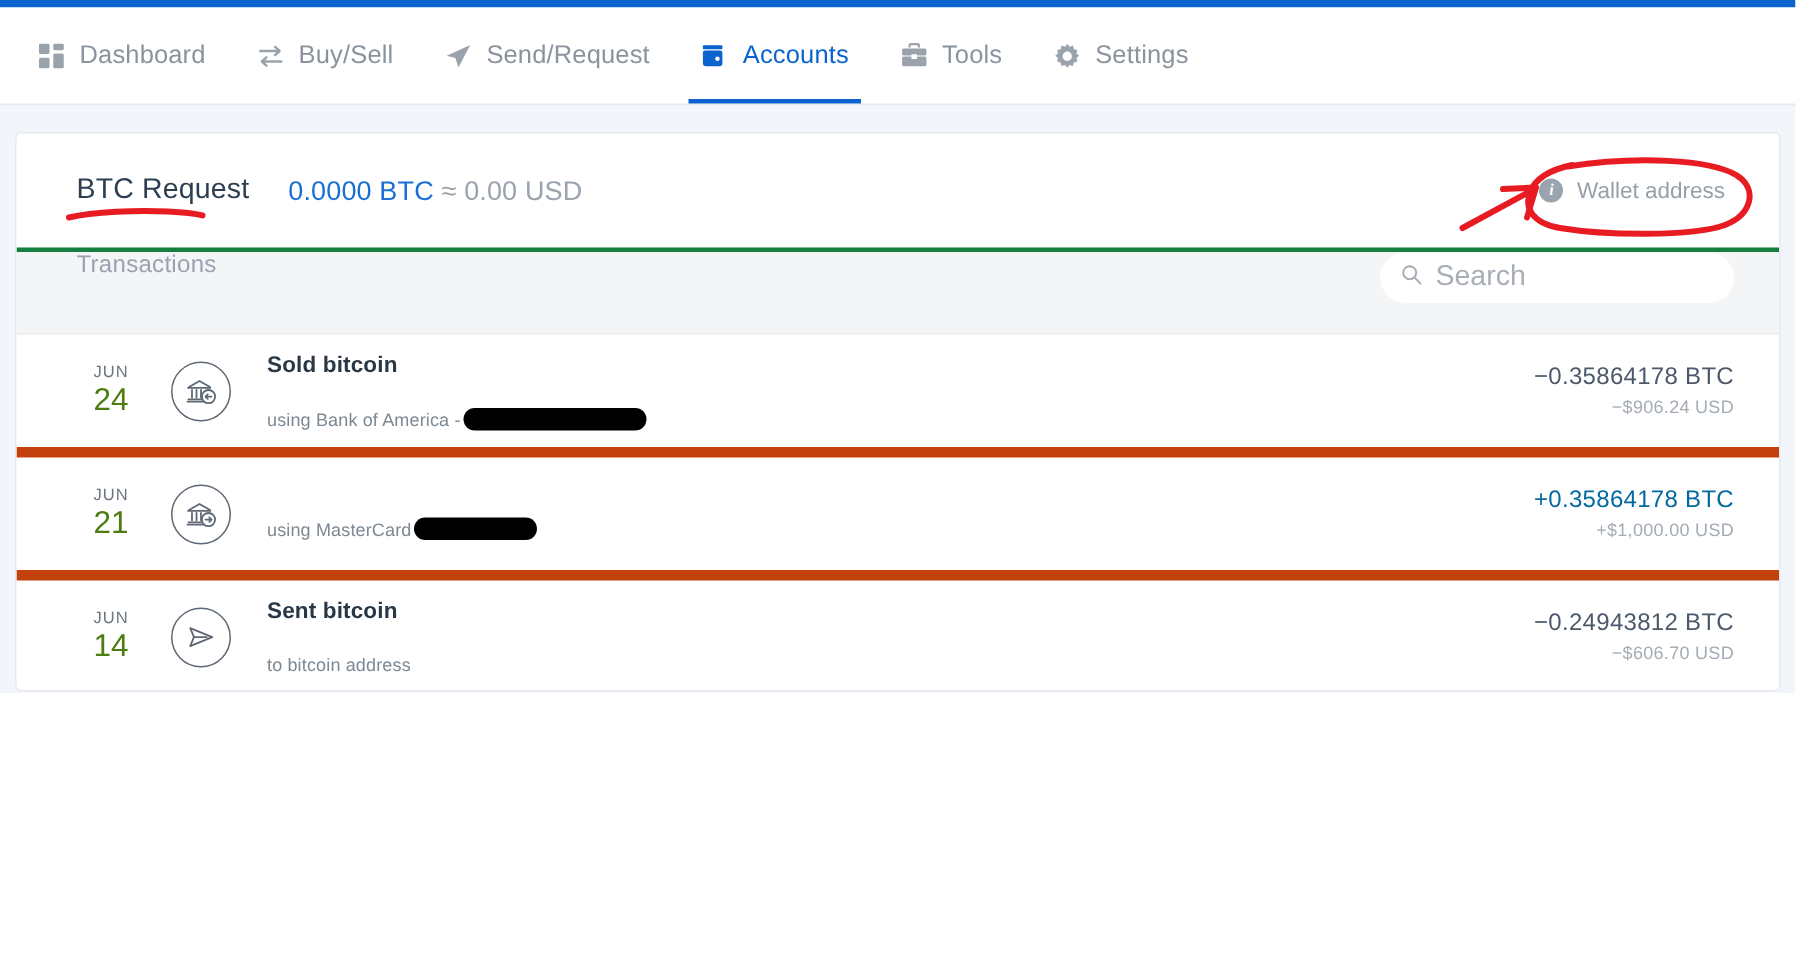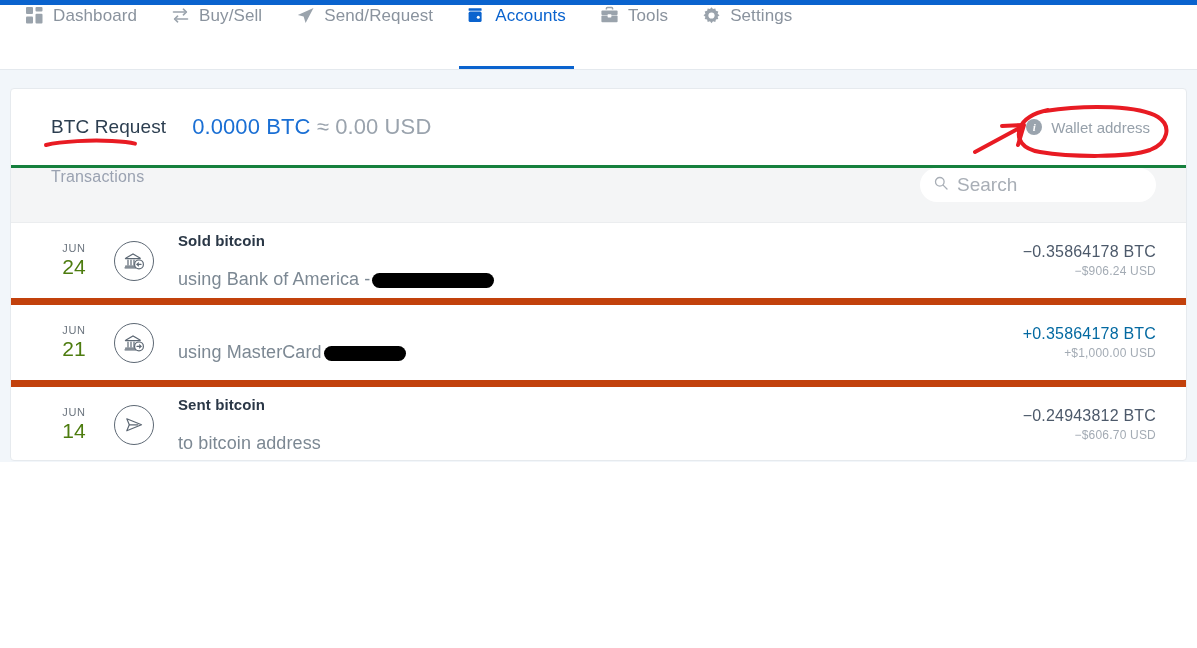--- a/index.html
+++ b/index.html
@@ -28,20 +28,21 @@
     height: 65px;
     background: #ffffff;
     border-bottom: 1px solid #e4e9ee;
     display: flex;
     align-items: stretch;
     padding-left: 8px;
     box-sizing: border-box;
   }
   .nav-item {
     display: flex;
+    align-items: center;
     gap: 9px;
     padding: 1px 17px;
     position: relative;
     cursor: pointer;
     color: #8a939e;
     font-size: 17px;
     letter-spacing: .1px;
   }
   .nav-item.active {
     color: #0a63ce;
@@ -96,21 +97,21 @@
     padding: 0 30px 0 40px;
     box-sizing: border-box;
   }
   .wallet-name {
     font-size: 19px;
     color: #2c3e50;
     letter-spacing: .1px;
   }
   .wallet-balance {
     margin-left: 26px;
-    font-size: 22px;
+    font-size: 18px;
     color: #1a6fd4;
     letter-spacing: .1px;
   }
   .wallet-approx {
     color: #9aa3ad;
   }
   .wallet-spacer { flex: 1; }
   .wallet-addr-btn {
     display: inline-flex;
     align-items: center;
@@ -225,21 +226,21 @@
     flex: 1;
     position: relative;
   }
   .tx-title {
     font-size: 15px;
     font-weight: bold;
     color: #2a3746;
     letter-spacing: .1px;
   }
   .tx-sub {
-    font-size: 18px;
+    font-size: 12px;
     color: #7c8893;
     margin-top: 20px;
     letter-spacing: .1px;
   }
   .redact {
     display: inline-block;
     background: #000000;
     border-radius: 9px;
     height: 15px;
     vertical-align: -3px;

